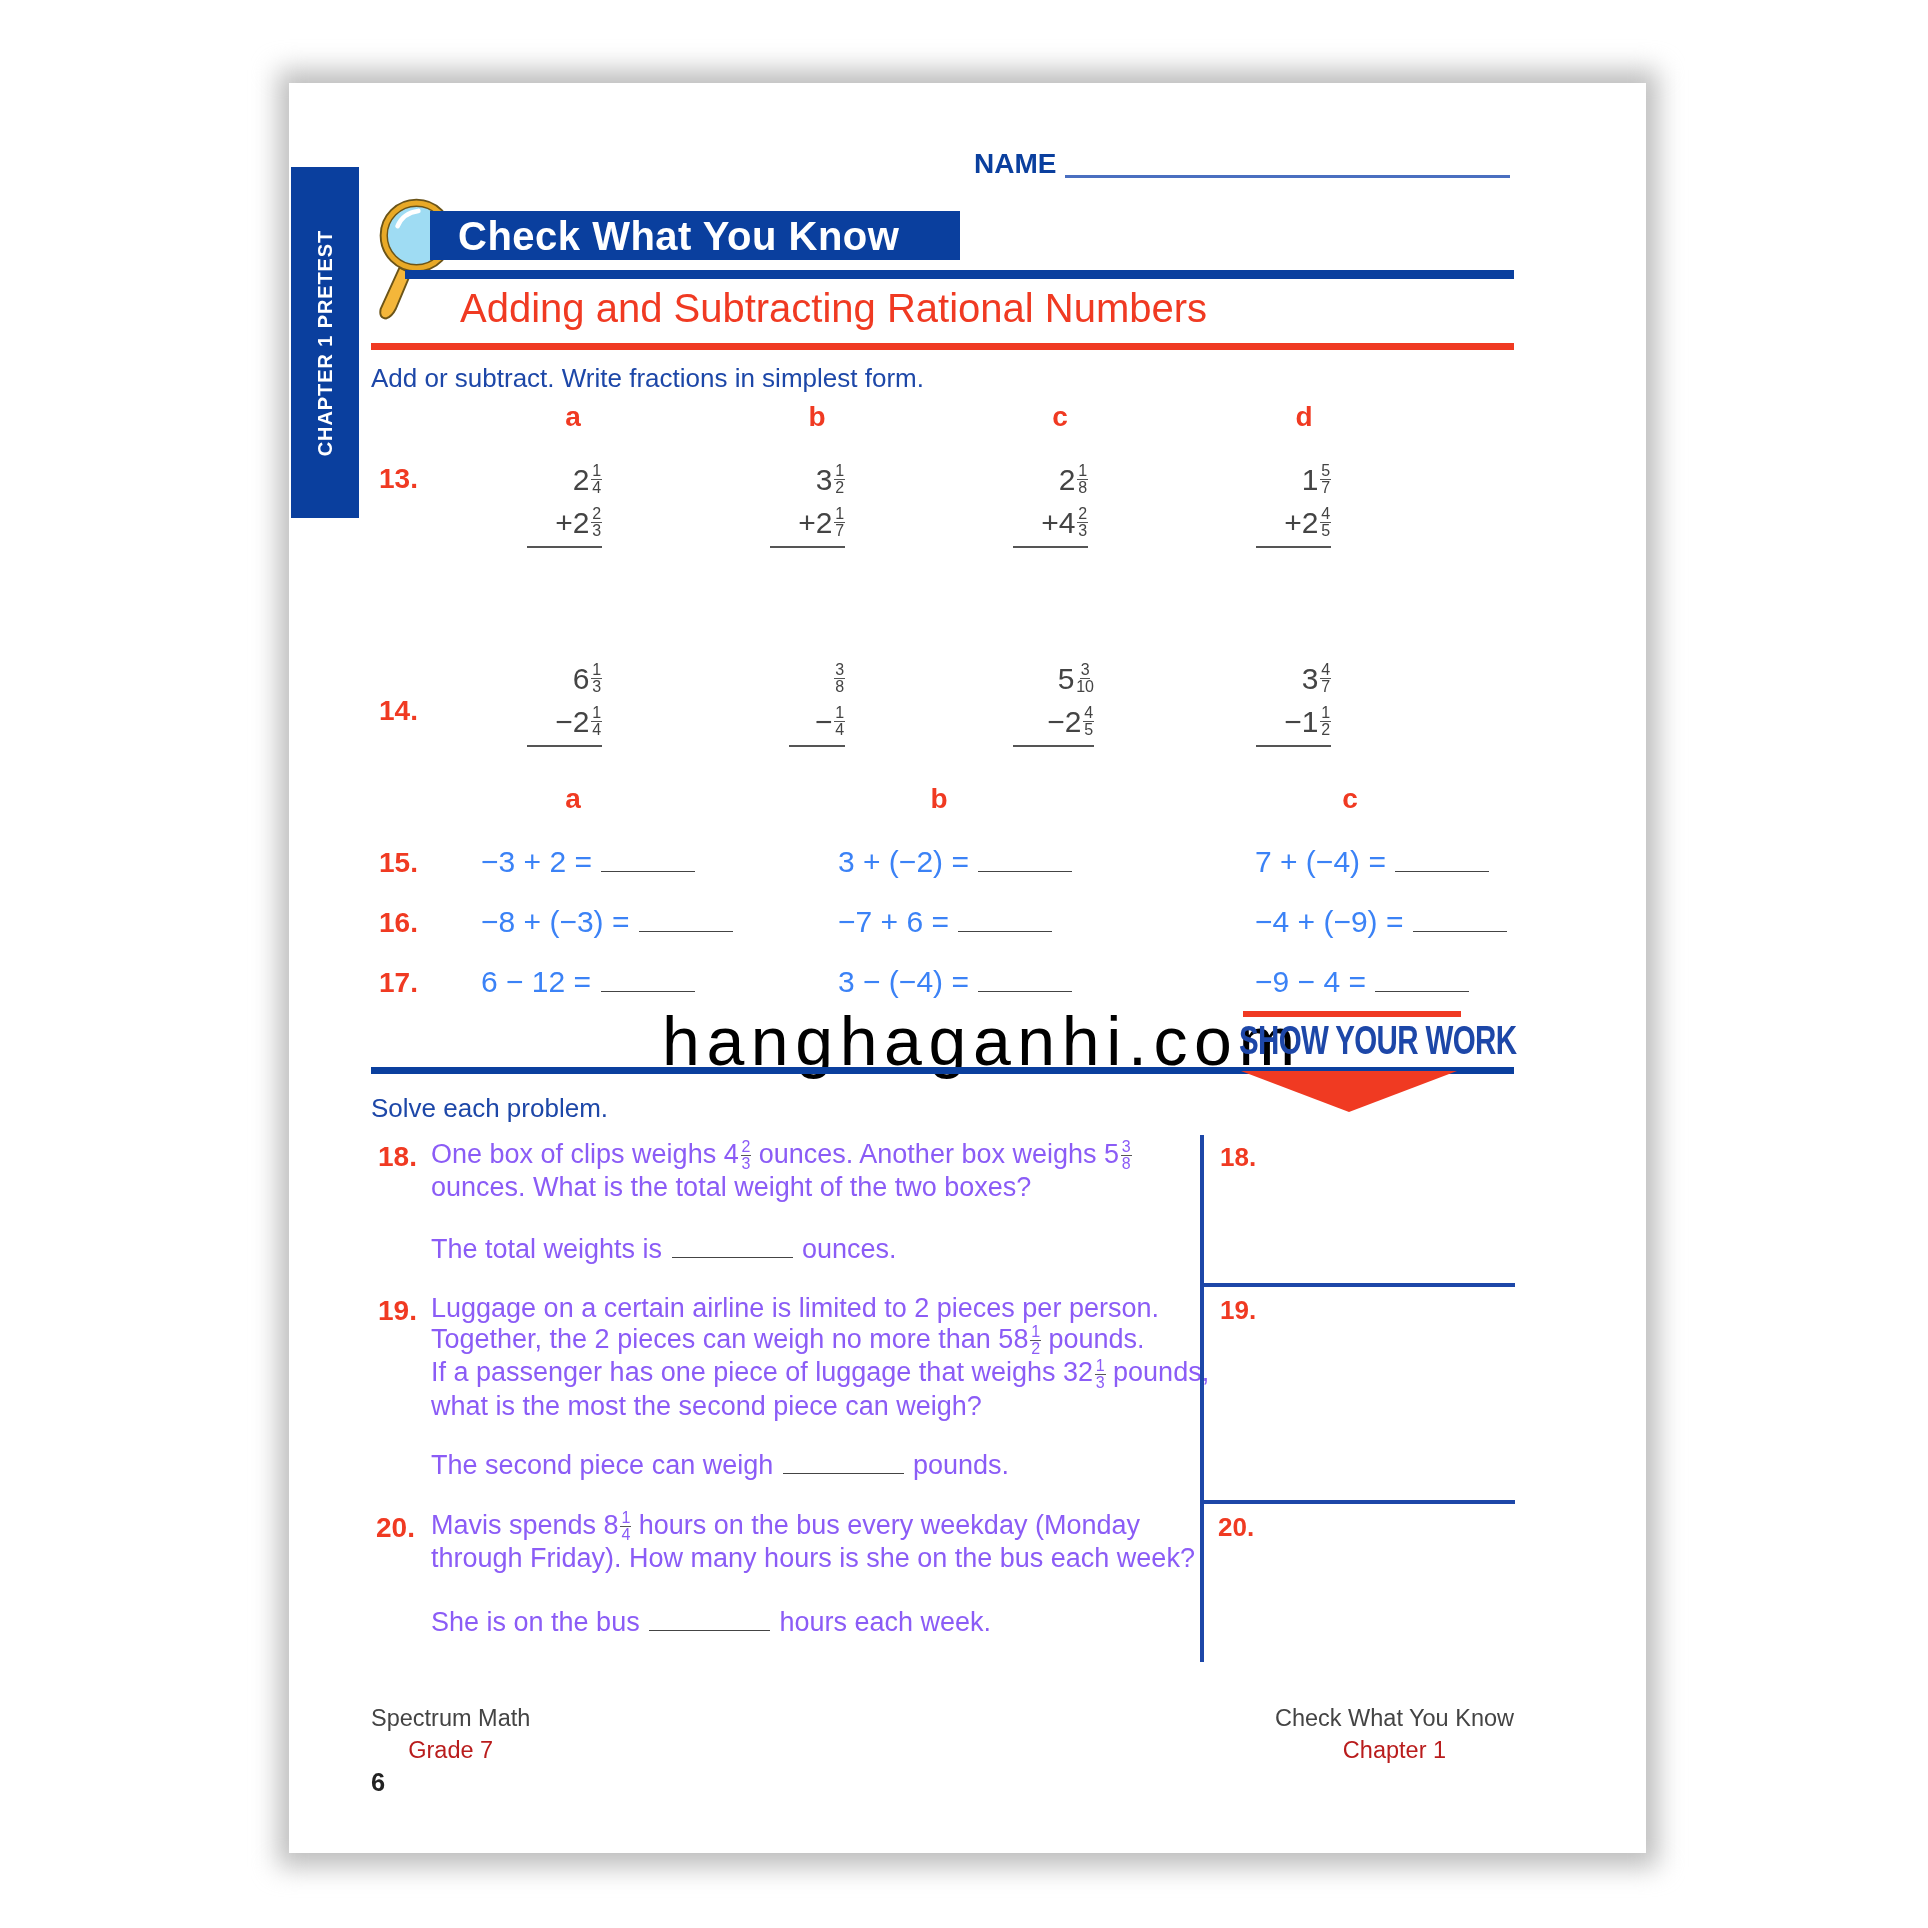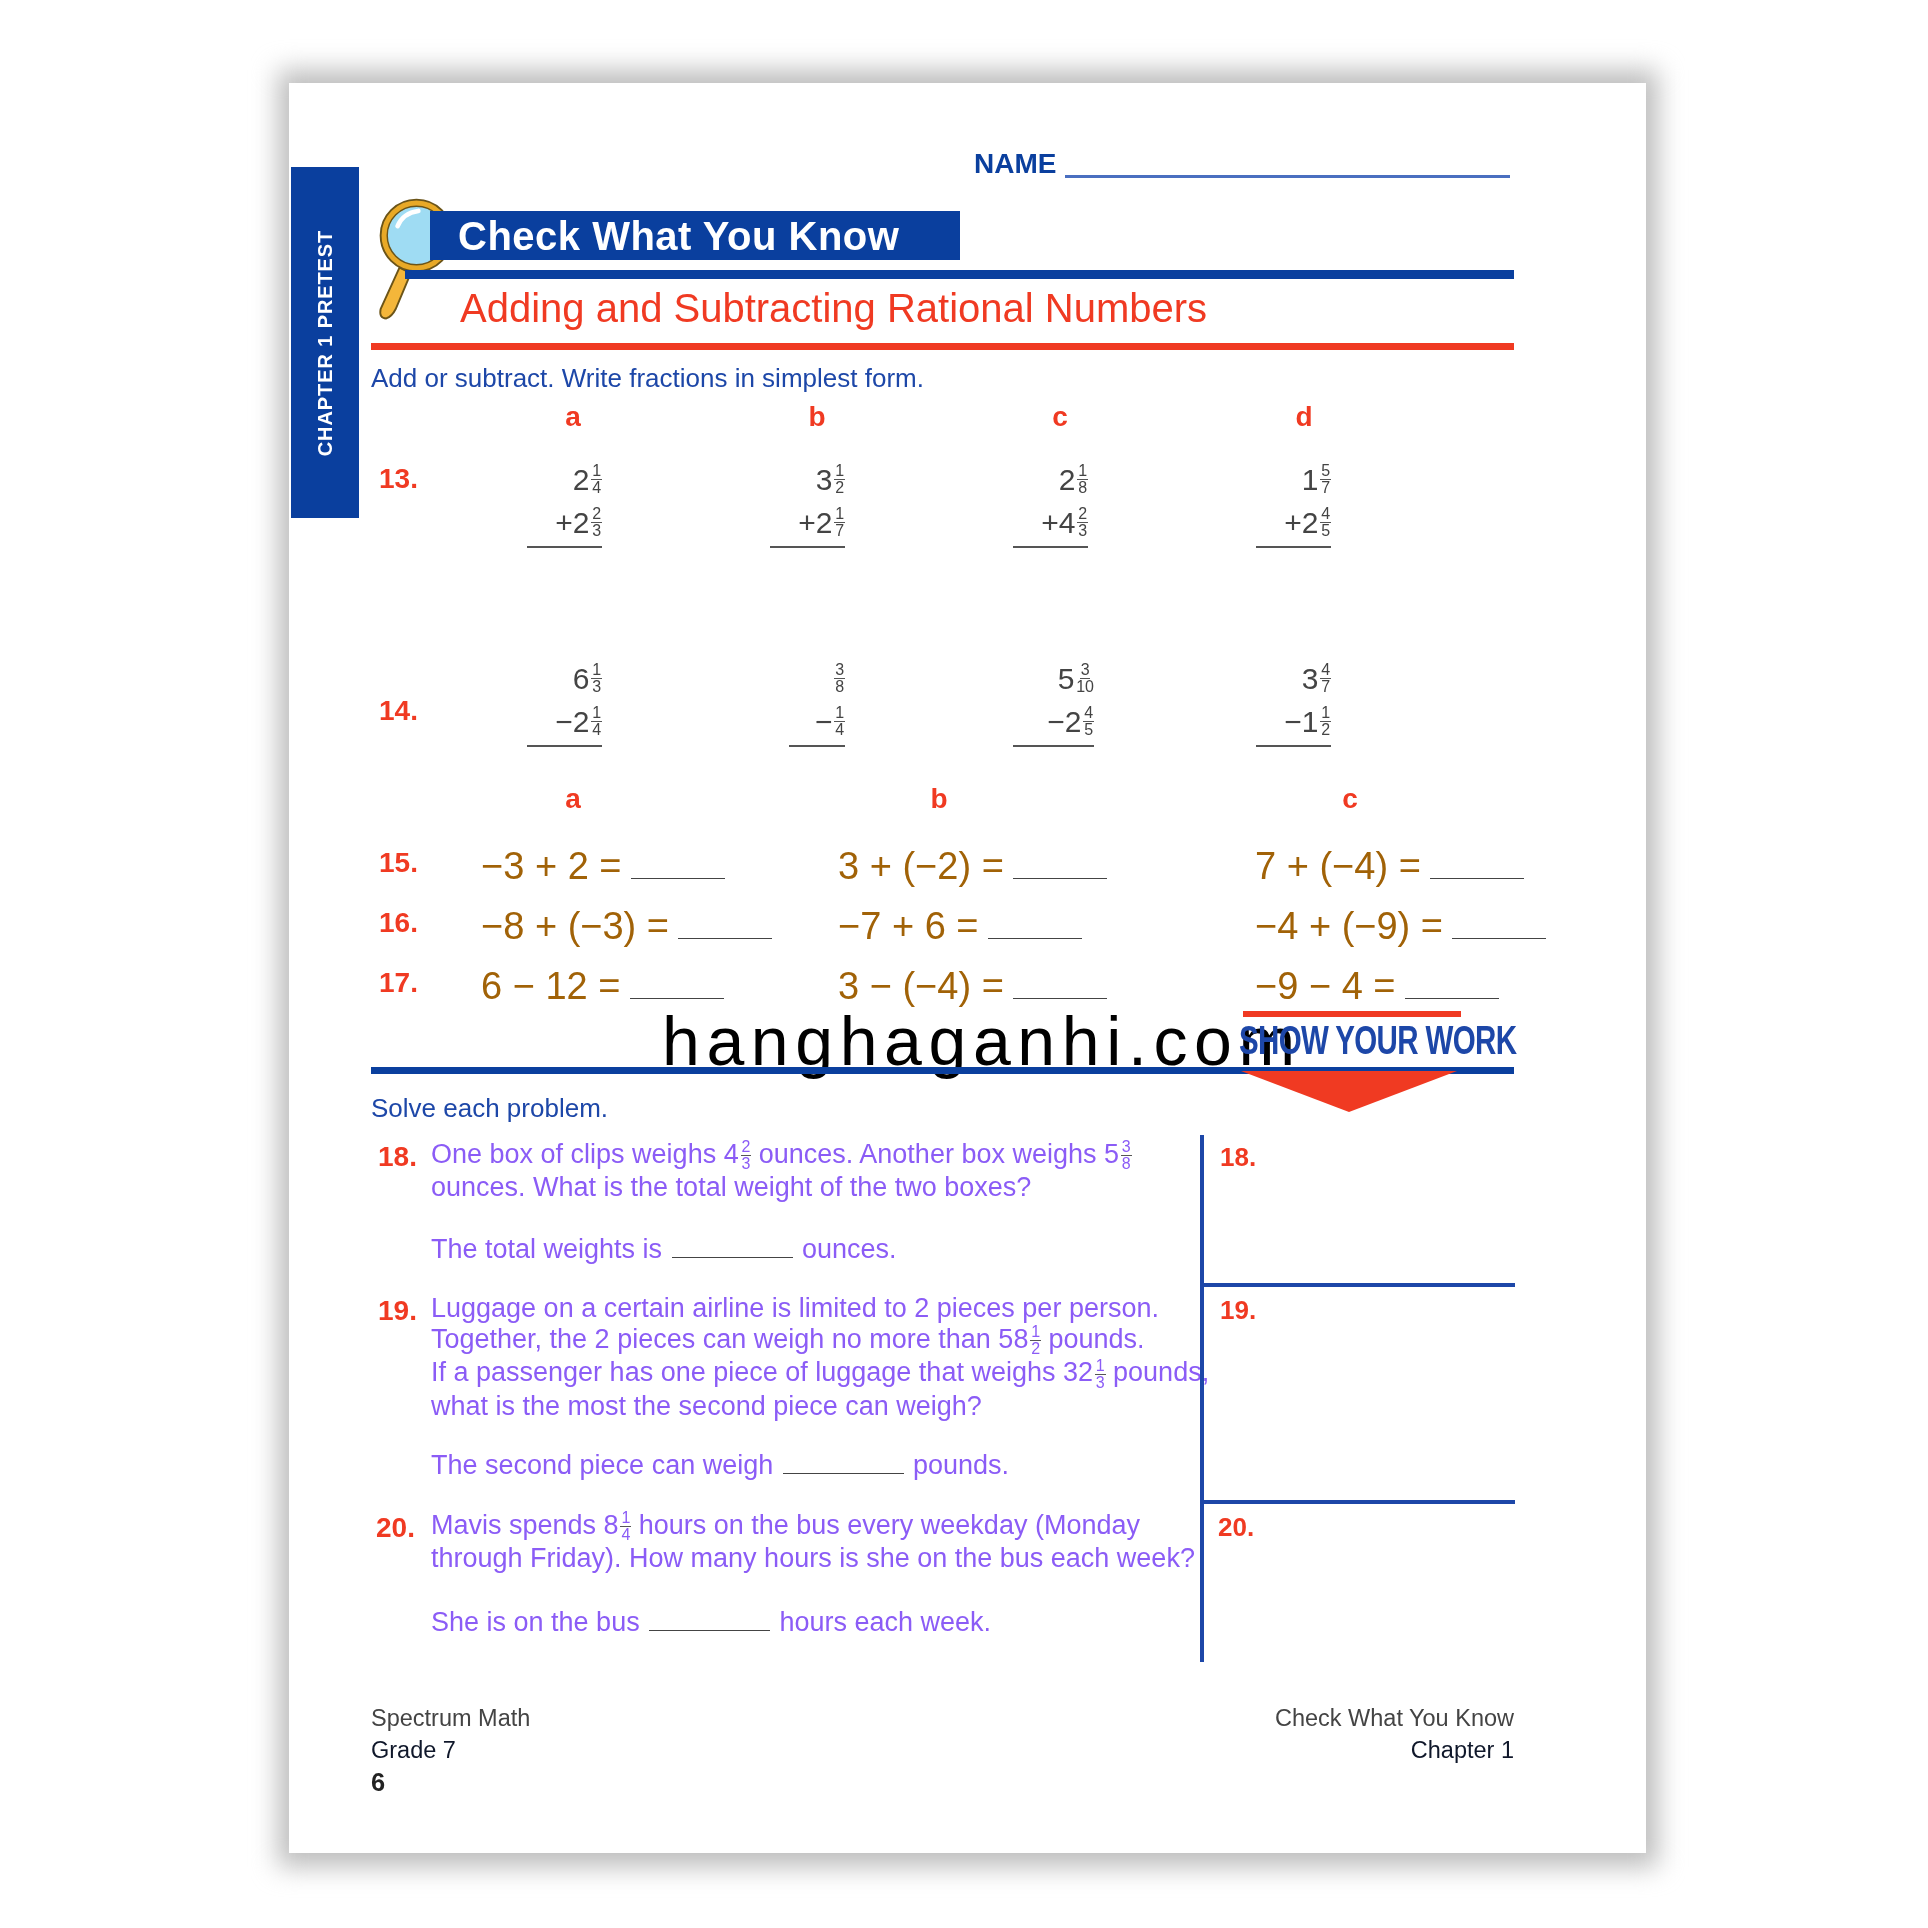--- a/index.html
+++ b/index.html
@@ -49,21 +49,21 @@
   .vprob {
     text-align:right; color:#444; font-size:30px; line-height:1;
   }
   .vprob .row { height:43px; display:flex; justify-content:flex-end; align-items:center; white-space:nowrap; }
   .frac {
     display:inline-flex; flex-direction:column; align-items:center;
     font-size:16px; line-height:16px; margin-left:1.9px; vertical-align:middle;
   }
   .frac .num { border-bottom:1.4px solid #555; padding:0 0.9px; }
   .vline { height:0; border-top:2.8px double #555; margin-top:1.9px; }
-  .expr { color:#a16207; font-size:38px; white-space:nowrap;text-align:center; }
+  .expr { color:#3b82f6; font-size:30px; white-space:nowrap;text-align:center; }
   .blank { display:inline-block; width:94px; border-bottom:1.9px solid #444; height:24.5px; margin-left:9.4px; }
   .watermark {
     left:662px; top:1002px; color:#000; font-size:68px; letter-spacing:6.6px; white-space:nowrap;
   }
   .syw-red { left:1243px; top:1011px; width:218px; height:5.6px; background:#f03a22; }
   .syw-text {
     left:1239px; top:1017px; color:#1d47a8; font-weight:bold; font-size:41px;
     transform:scaleX(0.72); transform-origin:left top; letter-spacing:-0.9px; white-space:nowrap;
     font-family:"Liberation Sans", sans-serif;
   }
@@ -75,21 +75,21 @@
   }
   .solve-label { left:371px; top:1093px; color:#1d47a8; font-size:26px; white-space:nowrap; }
   .wp-num { color:#f03a22; font-weight:bold; font-size:28px; }
   .wp-text { color:#8b5cf6; font-size:27px; line-height:31px; white-space:nowrap; }
   .work-vline { left:1200px; top:1135px; width:3.8px; height:527px; background:#1d47a8; }
   .work-hline { left:1202px; width:313px; height:3.8px; background:#1d47a8; }
   .work-num { color:#f03a22; font-weight:bold; font-size:26px; }
   .footer-left { left:371px; top:1702px; font-size:23.5px; line-height:32px; }
   .footer-right { right:414px; top:1702px; font-size:23.5px; line-height:32px; text-align:right; }
   .gray { color:#444; }
-  .red { color:#0f172a; }
+  .red { color:#b91c1c;text-align:center; }
   .pg { color:#222; font-weight:bold; font-size:25.4px; }
 </style>
 </head>
 <body>
 
 <div class="shadow"></div>
 <div class="page"></div>
 
 <div class="abs tab">
   <span class="tab-text">CHAPTER 1 PRETEST</span>

